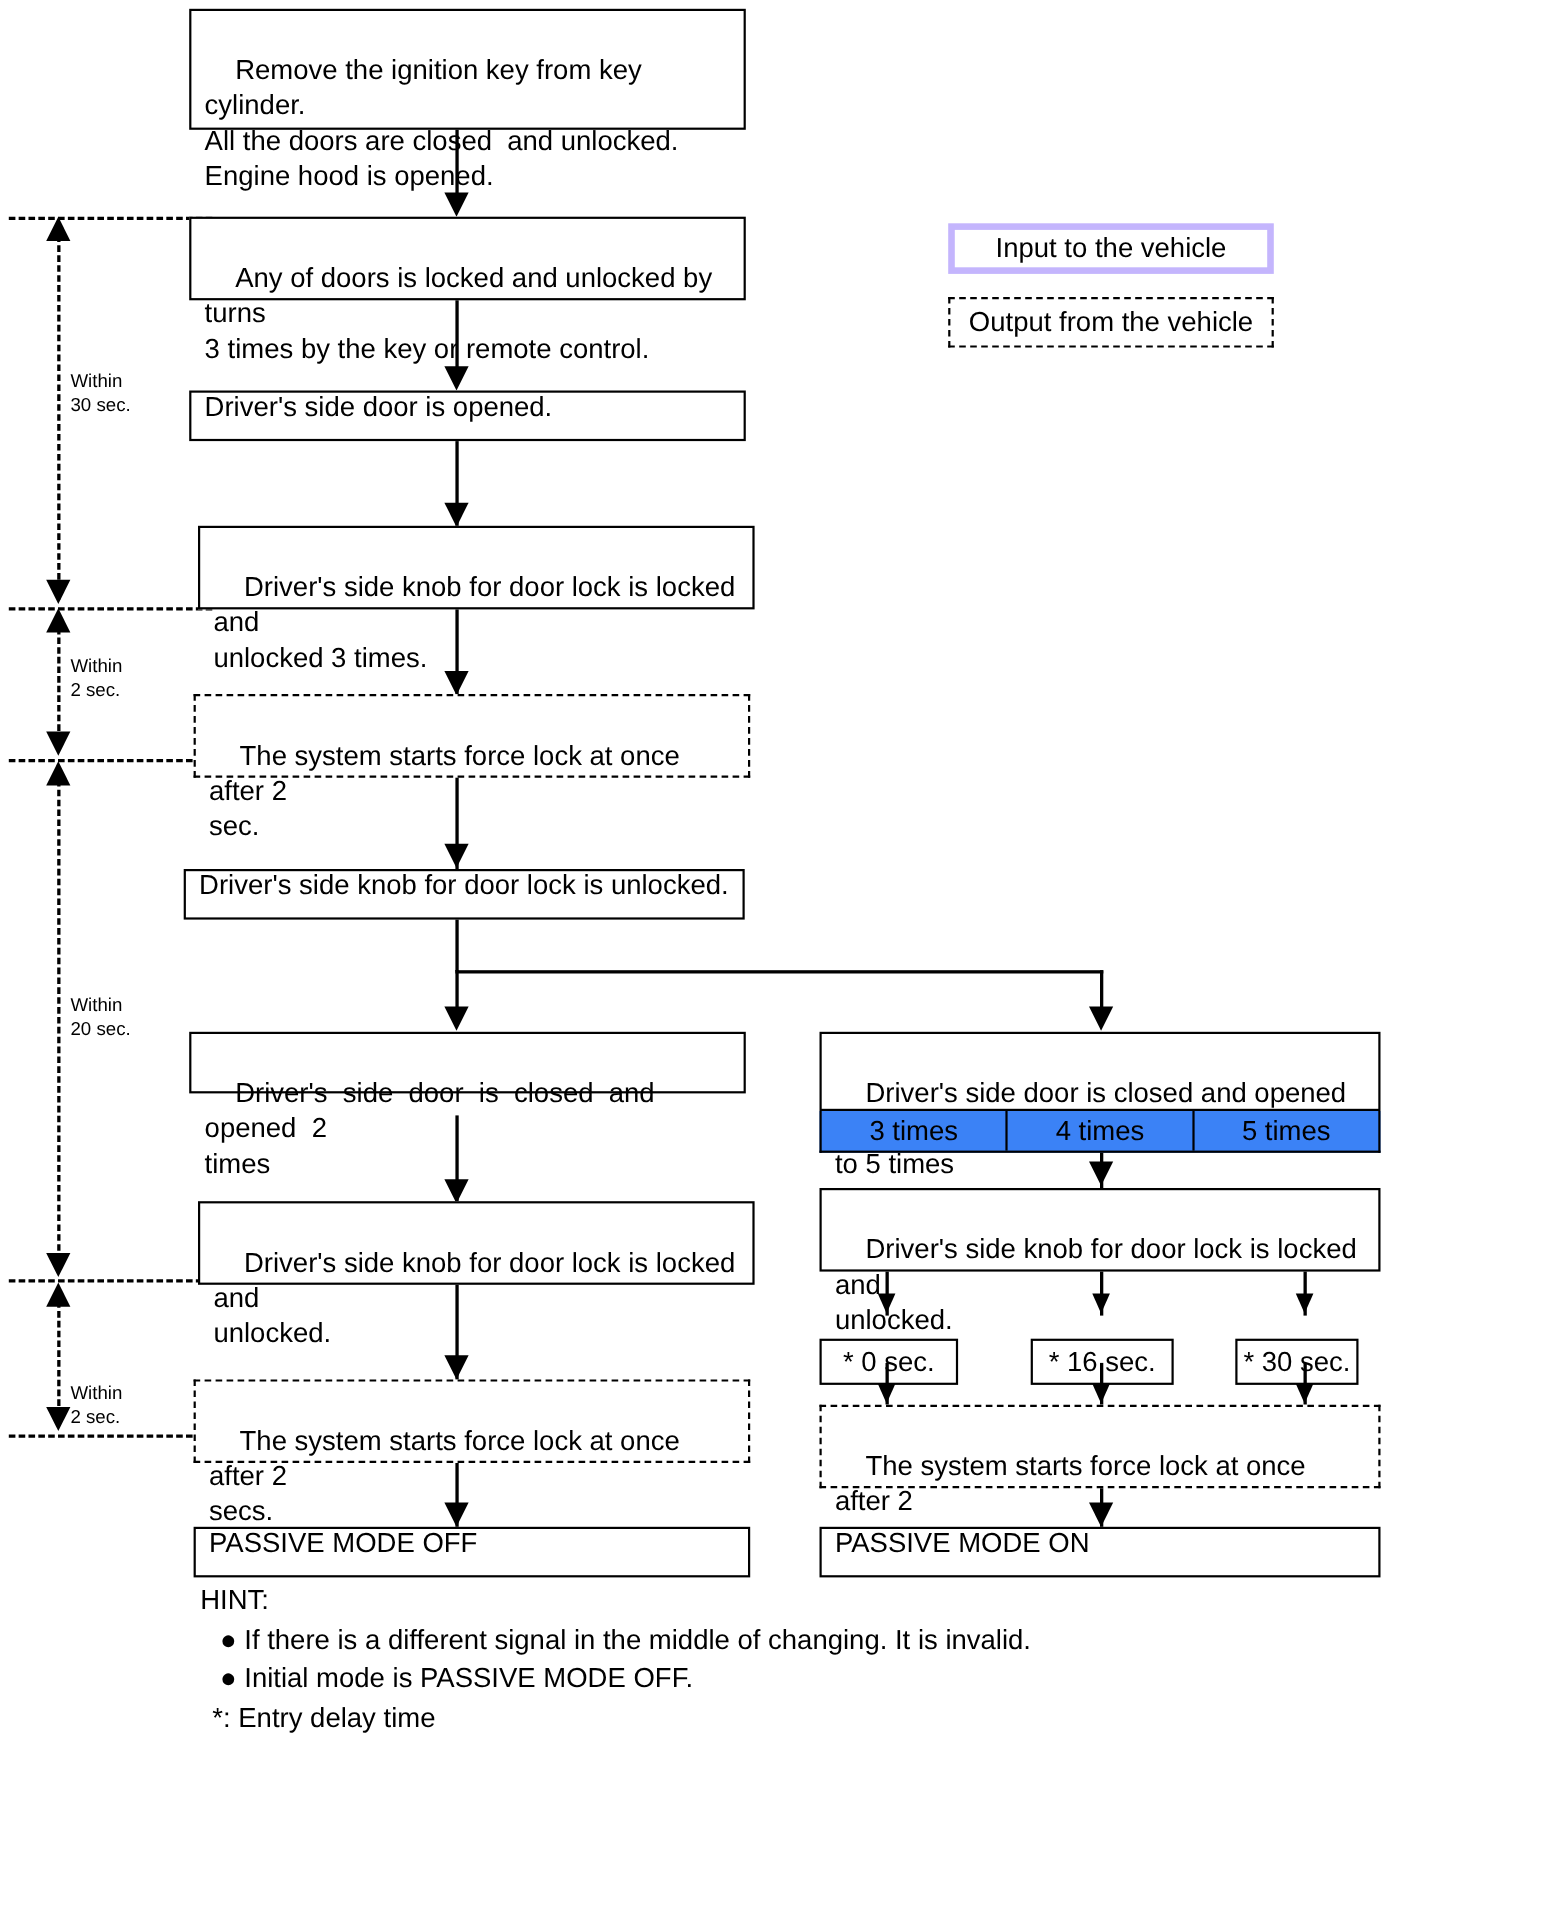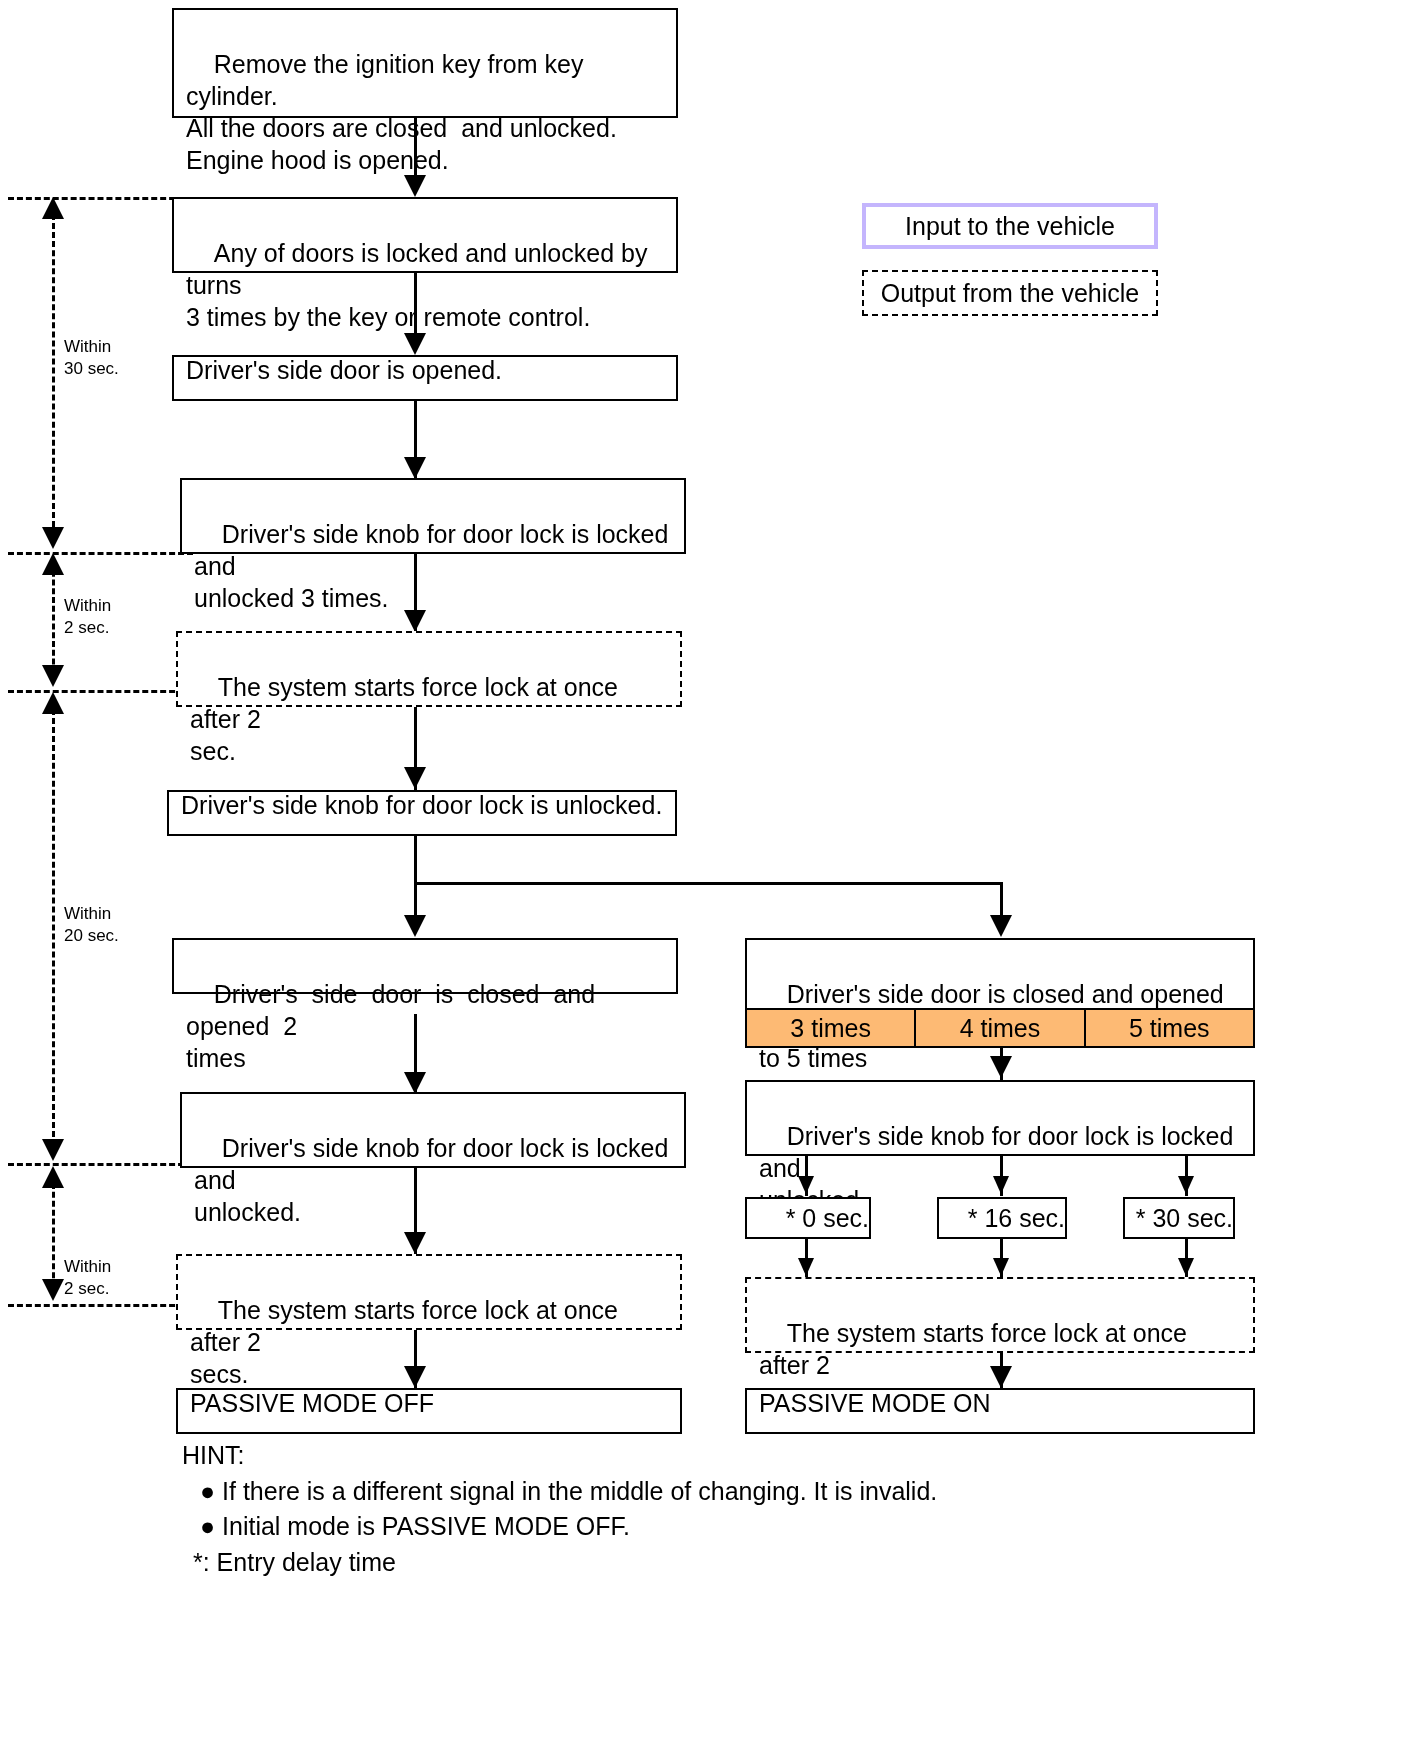--- a/index.html
+++ b/index.html
@@ -28,23 +28,24 @@
     line-height: 1.28;
     padding: 6px 10px 4px 12px;
     white-space: pre-wrap;
   }
   .box.dashed {
     border: 2px dashed #000;
   }
   .box.center {
     display: flex;
     align-items: center;
-    justify-content: flex-end;
+    justify-content: center;
     padding: 0;
     text-align: center;
+    margin-top: 20px;
   }
   .box.vcenter {
     display: flex;
     align-items: center;
     padding-top: 0;
     padding-bottom: 16px;
   }
   .justify { text-align: justify; text-align-last: left; }
 
   
@@ -91,37 +92,37 @@
     position: absolute;
     font-size: 17px;
     line-height: 1.3;
     white-space: pre-line;
   }
 
   
   .legend-box {
     position: absolute;
     box-sizing: border-box;
-    border: 4px solid #c4b5fd;
+    border: 6px solid #c4b5fd;
     background: #fff;
     font-size: 25px;
     display: flex;
     align-items: center;
     justify-content: center;
   }
   .legend-box.dashed { border: 2px dashed #000; }
 
   
   .subrow {
     position: absolute;
     box-sizing: border-box;
     display: flex;
     border: 2px solid #000;
     border-top: none;
-    background: #fdba74;
+    background: #3b82f6;
   }
   .subcell {
     flex: 1 1 0;
     box-sizing: border-box;
     border-right: 2px solid #000;
     font-size: 25px;
     display: flex;
     align-items: center;
     justify-content: center;
   }

